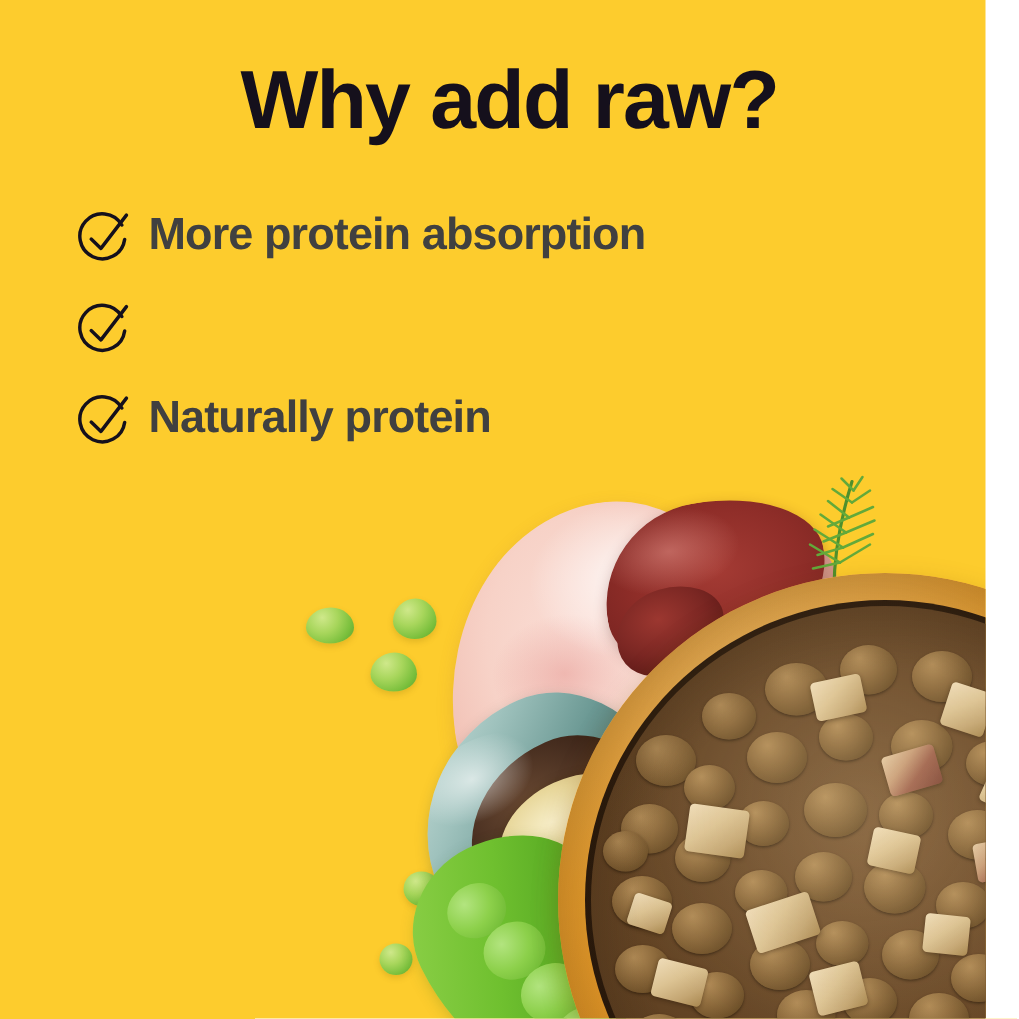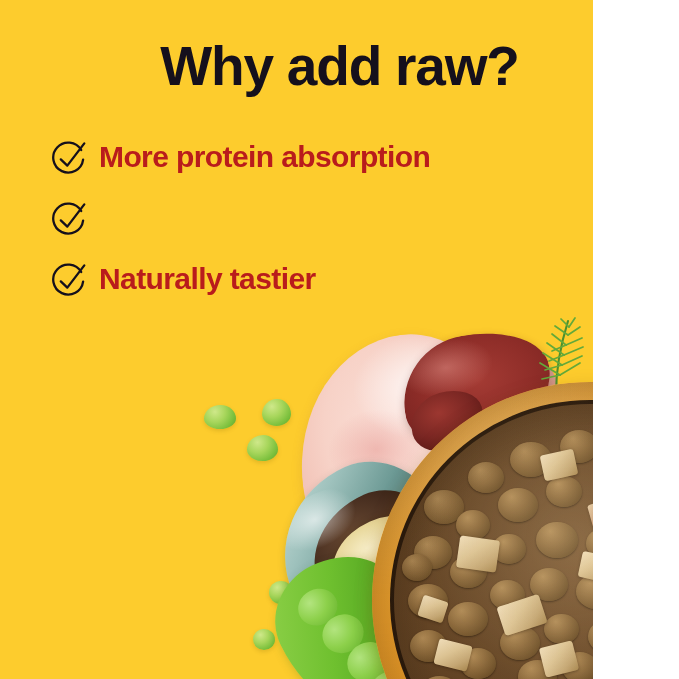--- a/index.html
+++ b/index.html
@@ -3,21 +3,21 @@
 <meta charset="utf-8">
 <title>Why add raw?</title>
 <style>
   html, body {
     margin: 0;
     padding: 0;
     background: #ffffff;
   }
   #stage {
     position: relative;
-    width: 593px;
+    width: 657px;
     height: 679px;
     overflow: hidden;
     background: #FDCC2D;
     font-family: "Liberation Sans", sans-serif;
     -webkit-font-smoothing: antialiased;
   }
 
   
   #heading {
     position: absolute;
@@ -50,21 +50,21 @@
     flex: 0 0 auto;
     width: 36px;
     height: 36px;
     margin-right: 12px;
     display: block;
   }
   .benefit-label {
     font-size: 30px;
     font-weight: 700;
     letter-spacing: -0.6px;
-    color: #b91c1c;
+    color: #404040;
     white-space: nowrap;
     line-height: 34px;
     padding-bottom: 3px;
   }
 
   
   #food-scene {
     position: absolute;
     left: 0;
     top: 0;
@@ -409,18 +409,18 @@
         <path d="M30.2 9.0 A15 15 0 1 0 32.1 18.6" fill="none" stroke="#15101c" stroke-width="2.3" stroke-linecap="round"></path>
         <path d="M9.8 18.4 L16.3 24.6 L33.3 2.4" fill="none" stroke="#15101c" stroke-width="2.3" stroke-linecap="round" stroke-linejoin="round"></path>
       </svg>
     </div>
 
     <div class="benefit-row">
       <svg class="check-icon" viewBox="0 0 36 36">
         <path d="M30.2 9.0 A15 15 0 1 0 32.1 18.6" fill="none" stroke="#15101c" stroke-width="2.3" stroke-linecap="round"></path>
         <path d="M9.8 18.4 L16.3 24.6 L33.3 2.4" fill="none" stroke="#15101c" stroke-width="2.3" stroke-linecap="round" stroke-linejoin="round"></path>
       </svg>
-      <span class="benefit-label">Naturally tastier</span>
+      <span class="benefit-label">Naturally protein</span>
     </div>
 
   </div>
 
 </div>
 
 </body></html>

